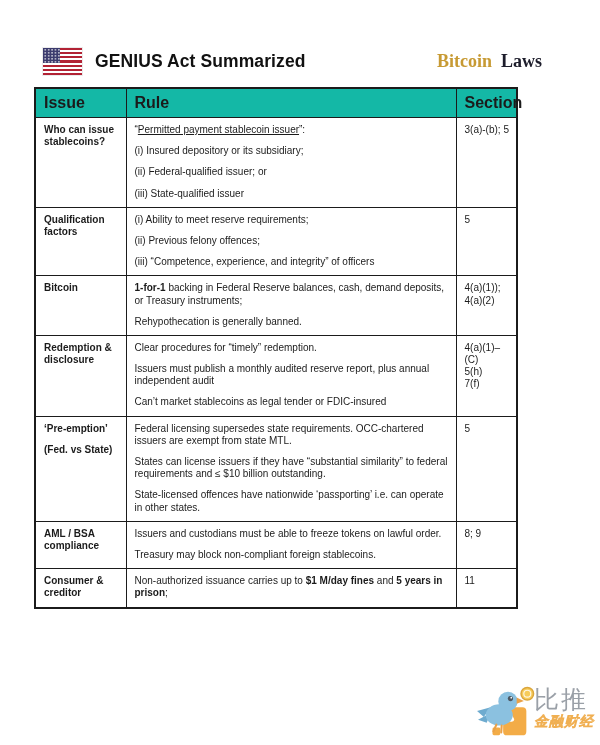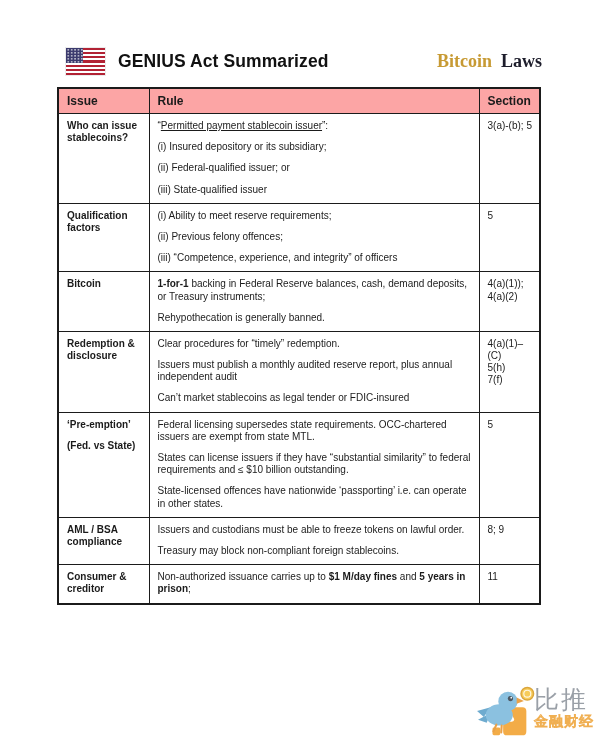--- a/index.html
+++ b/index.html
@@ -4,21 +4,21 @@
 <style>
   * { box-sizing: border-box; margin: 0; padding: 0; }
   html, body { width: 600px; height: 745px; }
   body {
     background: #ffffff;
     font-family: "Liberation Sans", sans-serif;
     color: #1b1b1b;
     overflow: hidden;
     position: relative;
   }
-  .page { width: 600px; height: 745px; padding: 48px 58px 0 57px; position: relative; }
+  .page { width: 600px; height: 745px; padding: 48px 58px 0 34px; position: relative; }
 
   
   .header-bar {
     display: flex;
     align-items: center;
     justify-content: space-between;
     margin: 0 0 12px 0;
     padding-left: 9px;
   }
   .header-left { display: flex; align-items: center; gap: 13px; }
@@ -61,22 +61,22 @@
     border-collapse: collapse;
     border: 2px solid #1b1b1b;
     table-layout: fixed;
   }
   table.summary th, table.summary td {
     border: 1.5px solid #1b1b1b;
     vertical-align: top;
     text-align: left;
   }
   table.summary th {
-    background: #fca5a5;
-    font-size: 12px;
+    background: #14b8a6;
+    font-size: 16px;
     font-weight: bold;
     padding: 5px 7px 5px 8px;
   }
   table.summary td {
     font-size: 10px;
     line-height: 1.22;
     padding: 6px 7px 7px 8px;
   }
   td.issue-cell { font-weight: bold; }
   td p { margin: 0 0 9px 0; }
@@ -101,20 +101,21 @@
     color: #8d939c;
     line-height: 1;
     letter-spacing: 2px;
   }
   .wm-sub {
     font-size: 14px;
     line-height: 1;
     margin-top: 2px;
     letter-spacing: 1px;
     color: rgba(255, 247, 232, 0.25);
+    font-style: italic;
     -webkit-text-stroke: 1px #eea43a;
   }
 </style>
 </head>
 <body>
 
 <div class="page">
 
   <div class="header-bar">
     <div class="header-left">

